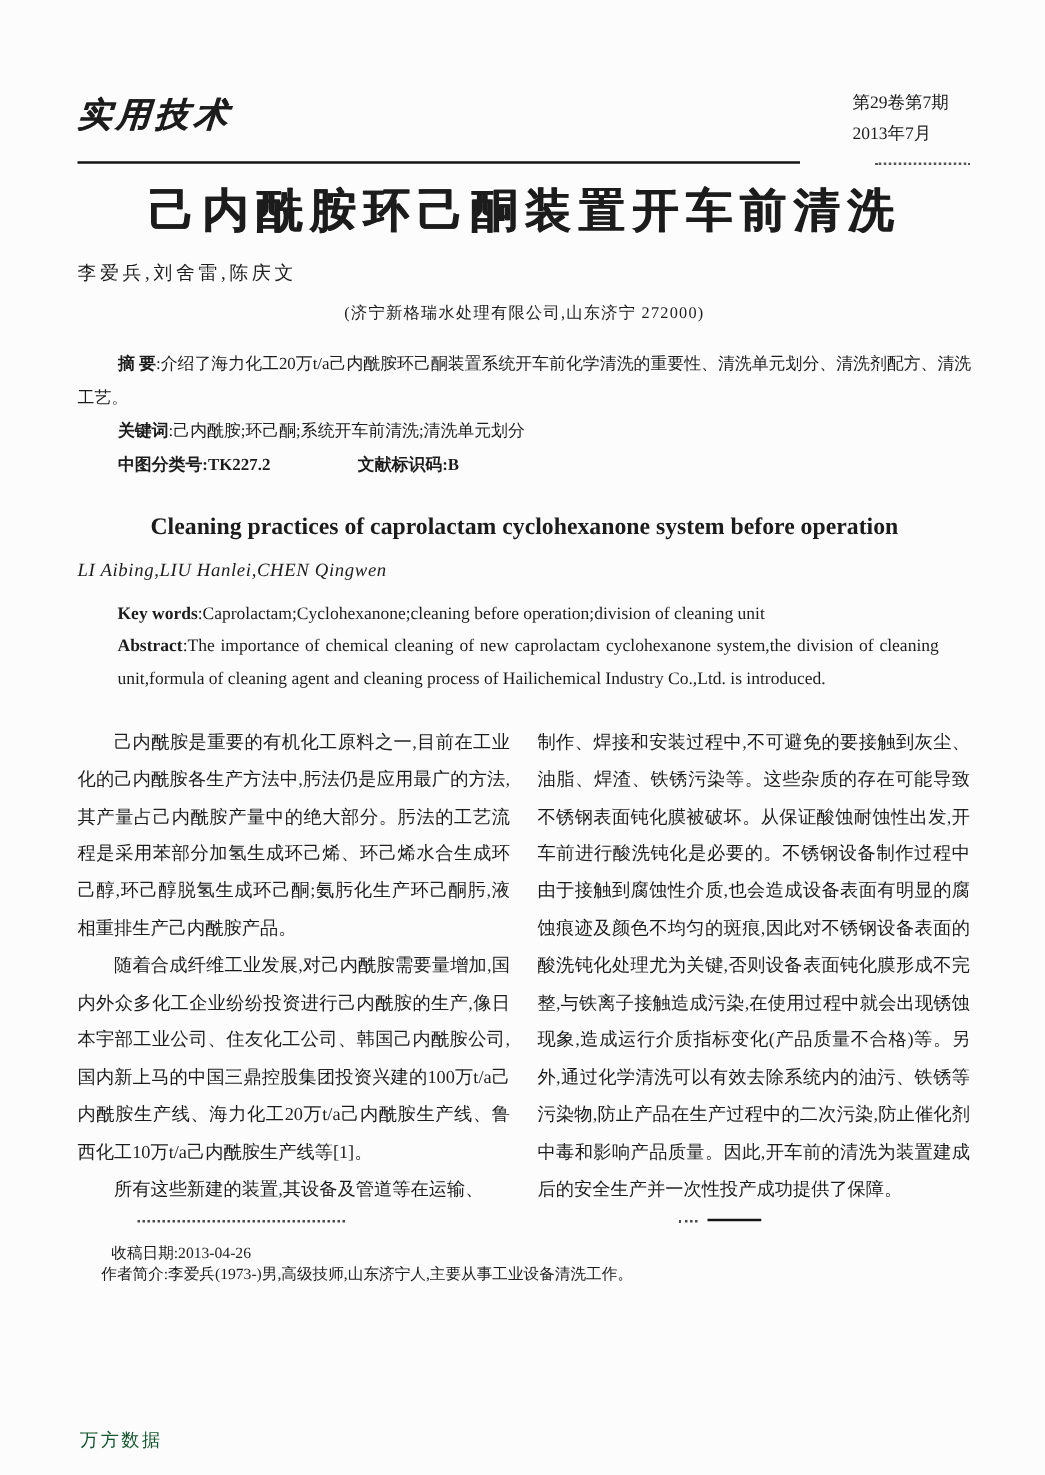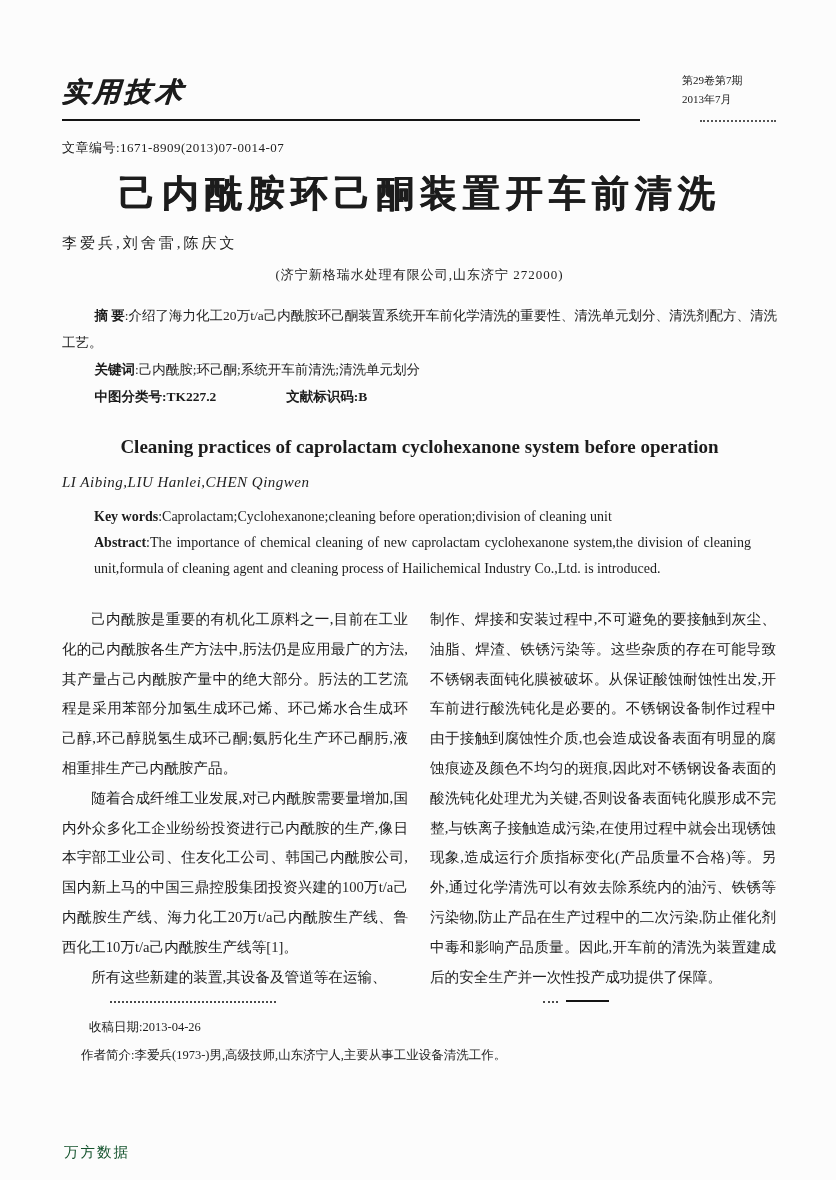--- a/index.html
+++ b/index.html
@@ -18,21 +18,21 @@
   .logo{
     font-family:"DejaVu Sans","Liberation Sans",sans-serif;
     font-size:27px;font-weight:bold;font-style:italic;
     letter-spacing:4px;transform:skewX(-4deg);
     text-shadow:0.6px 0 #1c1c1c;
     margin-top:4px;
   }
   .j-center{text-align:center;}
   .j-cn{font-size:15px;letter-spacing:10px;text-indent:10px;}
   .j-en{font-size:15px;font-weight:bold;margin-top:5px;letter-spacing:0.5px;}
-  .issue{font-size:11px;line-height:1.75;margin-top:1px;min-width:95px;margin-left:32px;}
+  .issue{font-size:14px;line-height:1.75;margin-top:1px;min-width:95px;margin-left:32px;}
   .header-rule{position:relative;height:3px;margin-top:9px;}
   .rule-solid{position:absolute;left:0;top:0;width:578px;border-top:2px solid #141414;}
   .rule-dotted{position:absolute;right:1px;top:1px;width:76px;border-top:2px dotted #555;}
 
   
   .art-no{margin-top:17px;font-size:13px;letter-spacing:0.5px;}
   .title-cn{
     margin-top:12px;text-align:center;
     font-family:"DejaVu Sans","Liberation Sans",sans-serif;
     font-size:37px;font-weight:800;letter-spacing:6px;
@@ -59,21 +59,21 @@
   .col{width:346px;}
   .col p{margin:0;text-indent:2em;}
   .col p.noindent{text-indent:0;}
 
   
   .foot-sep{position:relative;height:10px;margin-top:5px;}
   .sep-dotted{position:absolute;left:48px;top:4px;width:166px;border-top:2px dotted #4a4a4a;}
   .sep-dots{position:absolute;left:481px;top:4px;width:15px;border-top:2px dotted #4a4a4a;}
   .sep-solid{position:absolute;left:504px;top:3px;width:43px;border-top:2.5px solid #141414;}
   .received{margin-top:12px;padding-left:27px;font-size:12.5px;}
-  .bio{margin-top:11px;padding-left:19px;font-size:12.5px;}
+  .bio{padding-left:19px;font-size:12.5px;}
 
   .watermark{
     position:absolute;left:64px;top:1143px;
     color:#14532d;font-size:14.5px;letter-spacing:2px;
     font-family:"Liberation Sans","DejaVu Sans",sans-serif;
   }
 </style>
 </head>
 <body>
 
@@ -85,21 +85,20 @@
       <div class="issue">
         <div>第29卷第7期</div>
         <div>2013年7月</div>
       </div>
     </div>
     <div class="header-rule">
       <div class="rule-solid"></div>
       <div class="rule-dotted"></div>
     </div>
 
-    <div class="art-no">文章编号:1671-8909(2013)07-0014-07</div>
 
     <div class="title-cn">己内酰胺环己酮装置开车前清洗</div>
     <div class="authors-cn">李爱兵,刘舍雷,陈庆文</div>
     <div class="affil-cn">(济宁新格瑞水处理有限公司,山东济宁 272000)</div>
 
     <div class="abs-cn">
       <p><span class="b">摘  要</span><span>:介绍了海力化工20万t/a己内酰胺环己酮装置系统开车前化学清洗的重要性、清洗单元划分、清洗剂配方、清洗工艺。</span></p>
       <p><span class="b">关键词</span><span>:己内酰胺;环己酮;系统开车前清洗;清洗单元划分</span></p>
       <p class="b"><span>中图分类号</span><span>:TK227.2</span><span class="clc-gap"></span><span>文献标识码</span><span>:B</span></p>
     </div>

